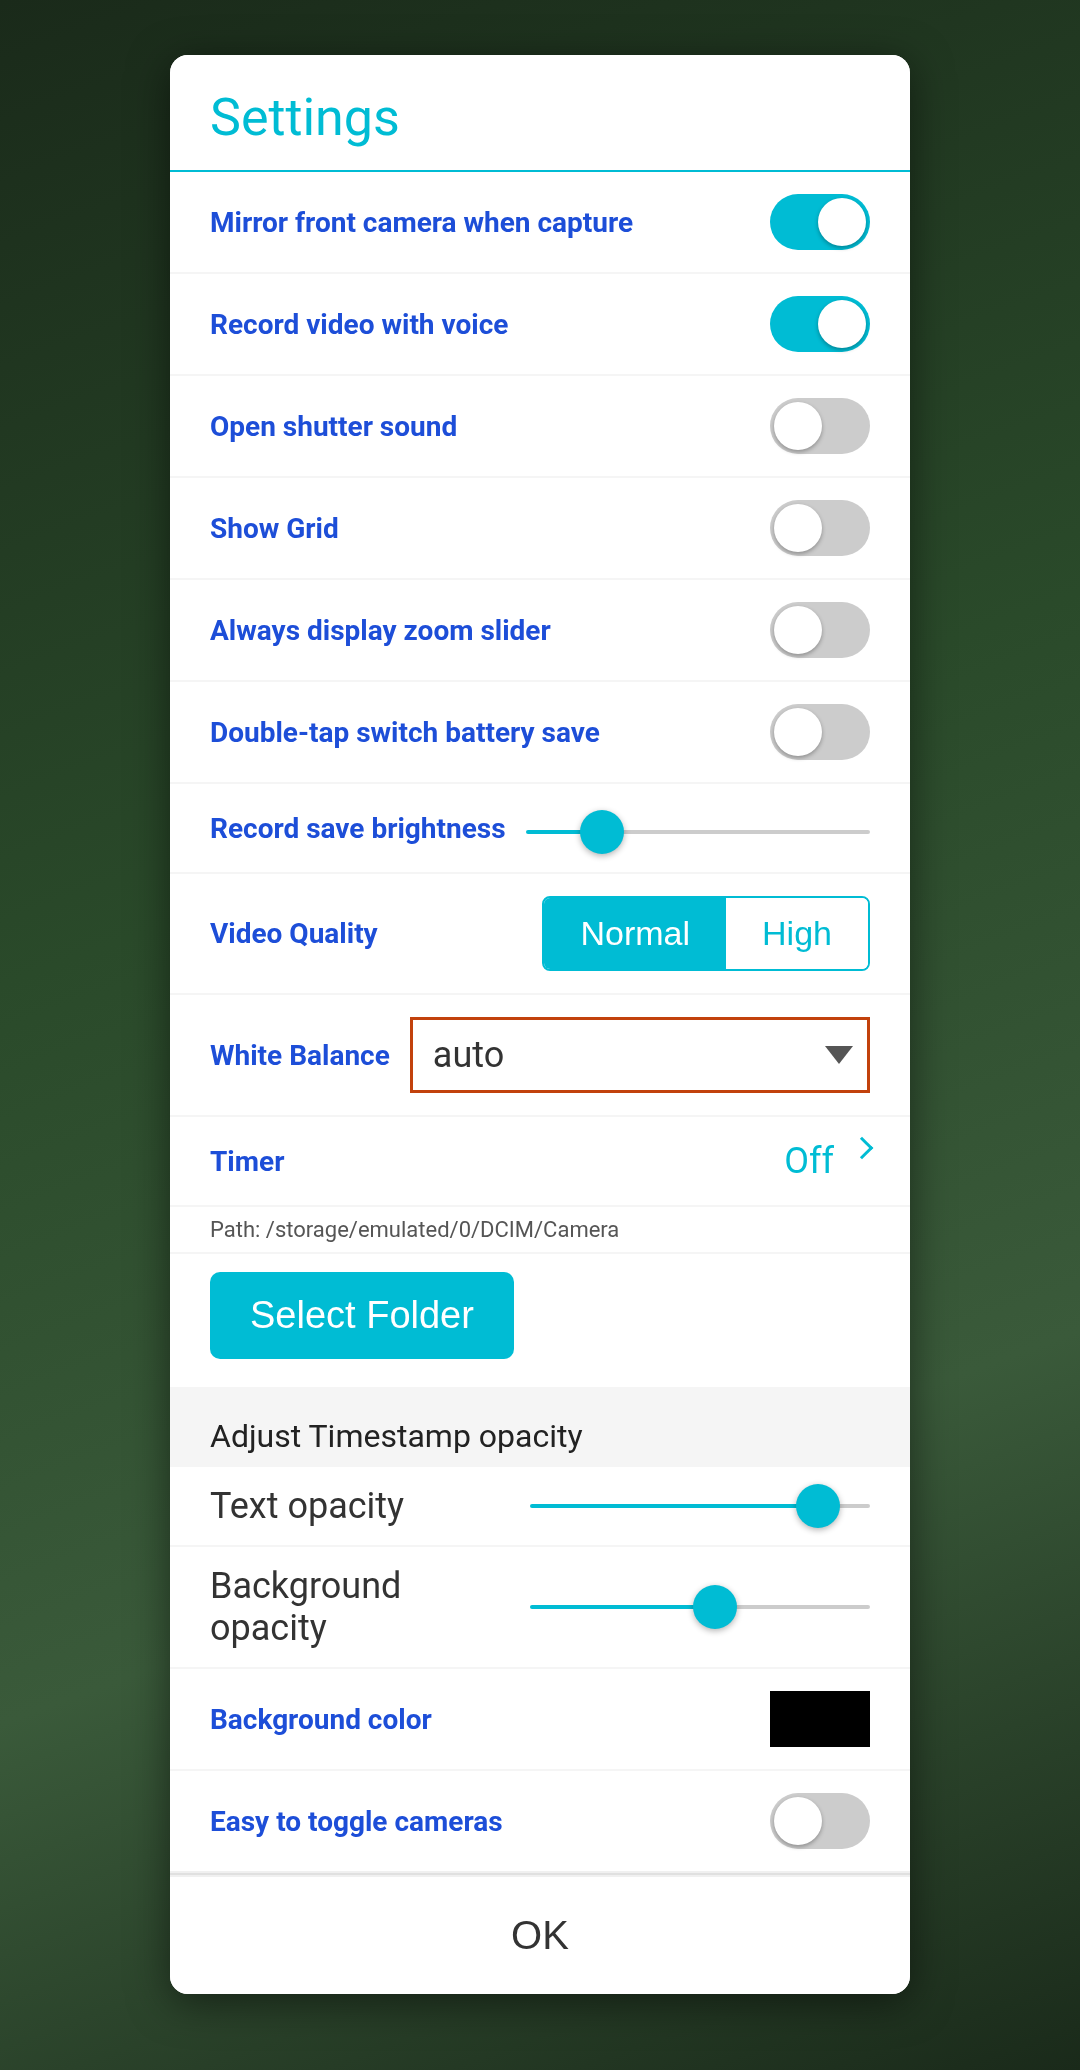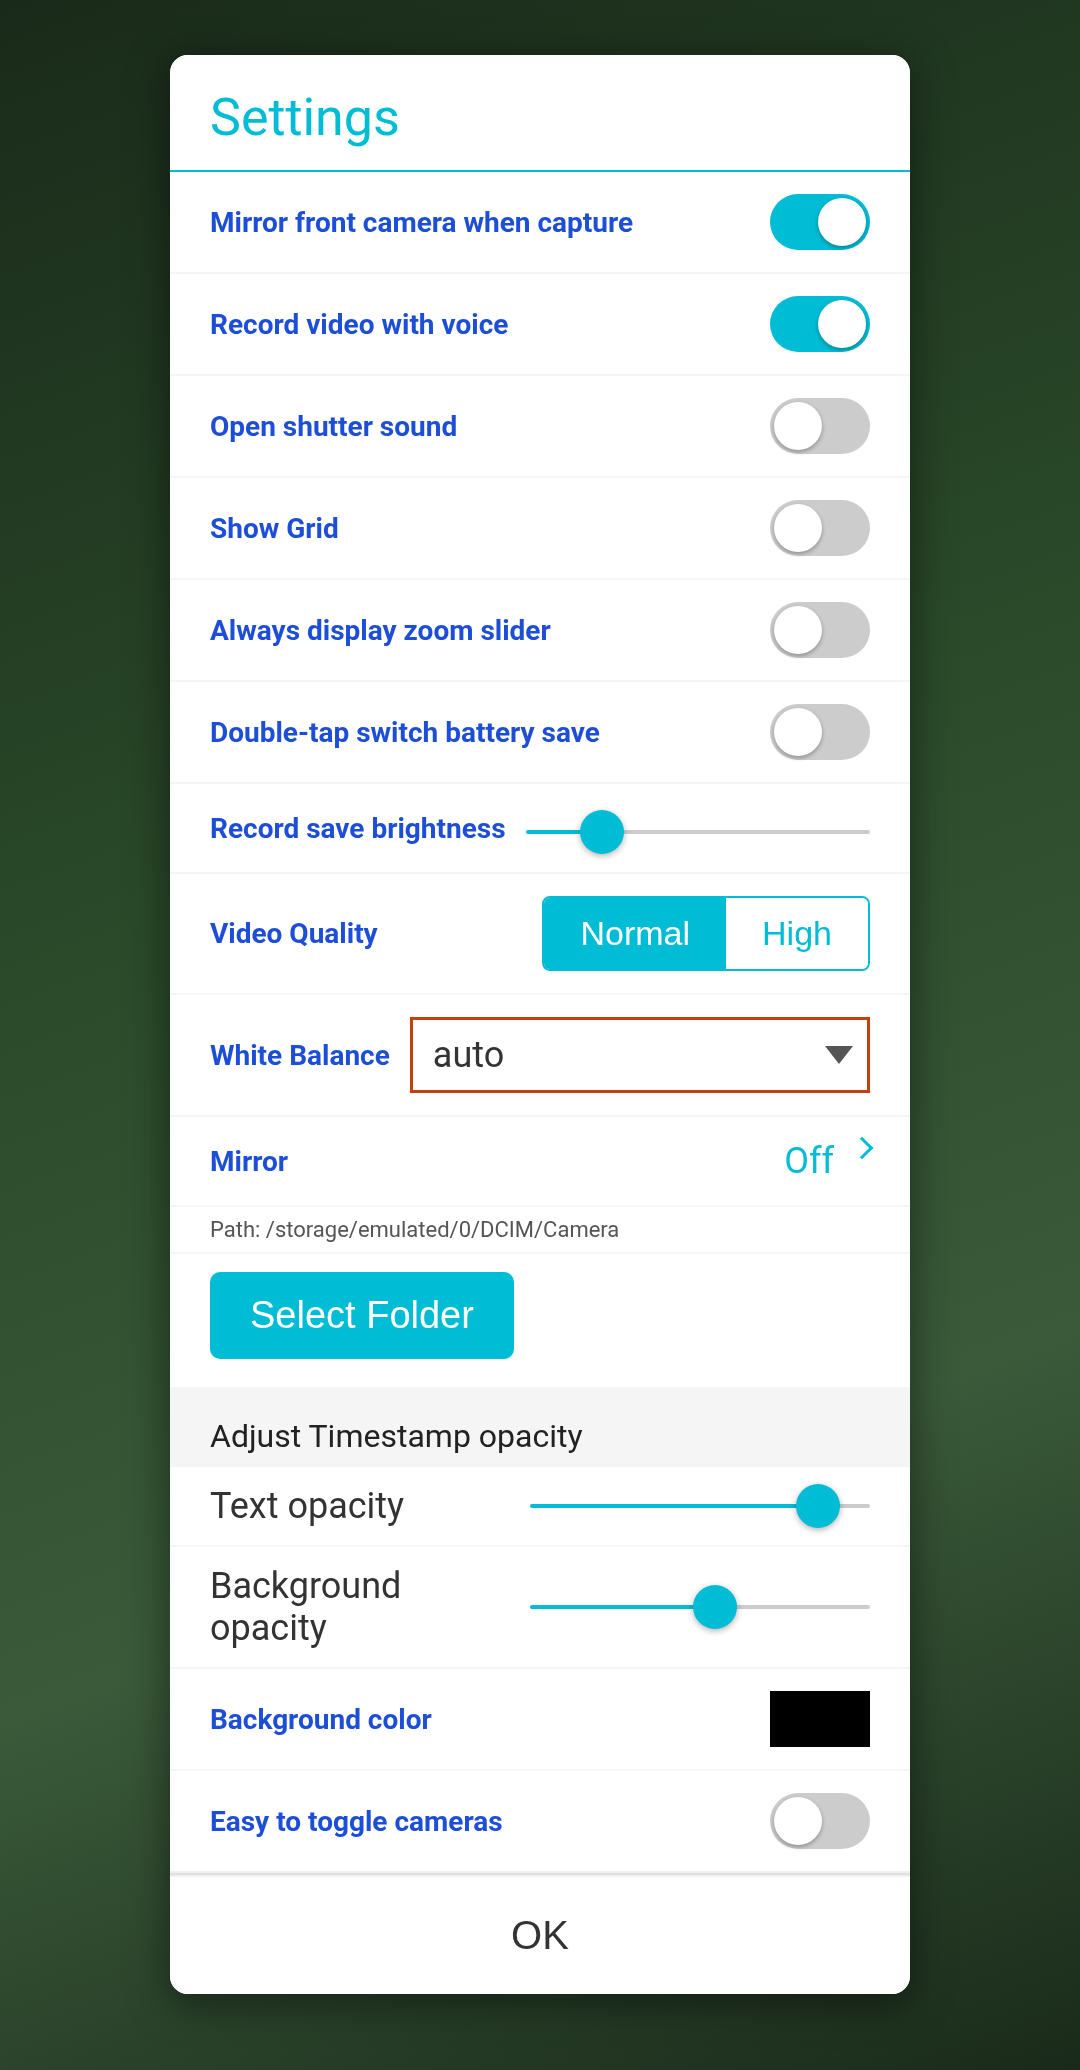--- a/index.html
+++ b/index.html
@@ -395,21 +395,21 @@
       <span class="setting-label">White Balance</span>
       <div class="dropdown-container">
         <div class="dropdown-display">
           <span>auto</span>
           <div class="dropdown-arrow"></div>
         </div>
       </div>
     </div>
 
     <div class="setting-row">
-      <span class="setting-label">Mirror</span>
+      <span class="setting-label">Timer</span>
       <div class="timer-value">
         <span>Off</span>
         <span class="chevron-right"></span>
       </div>
     </div>
 
     <div class="path-row">
       <span class="path-text">Path: /storage/emulated/0/DCIM/Camera</span>
     </div>
 

